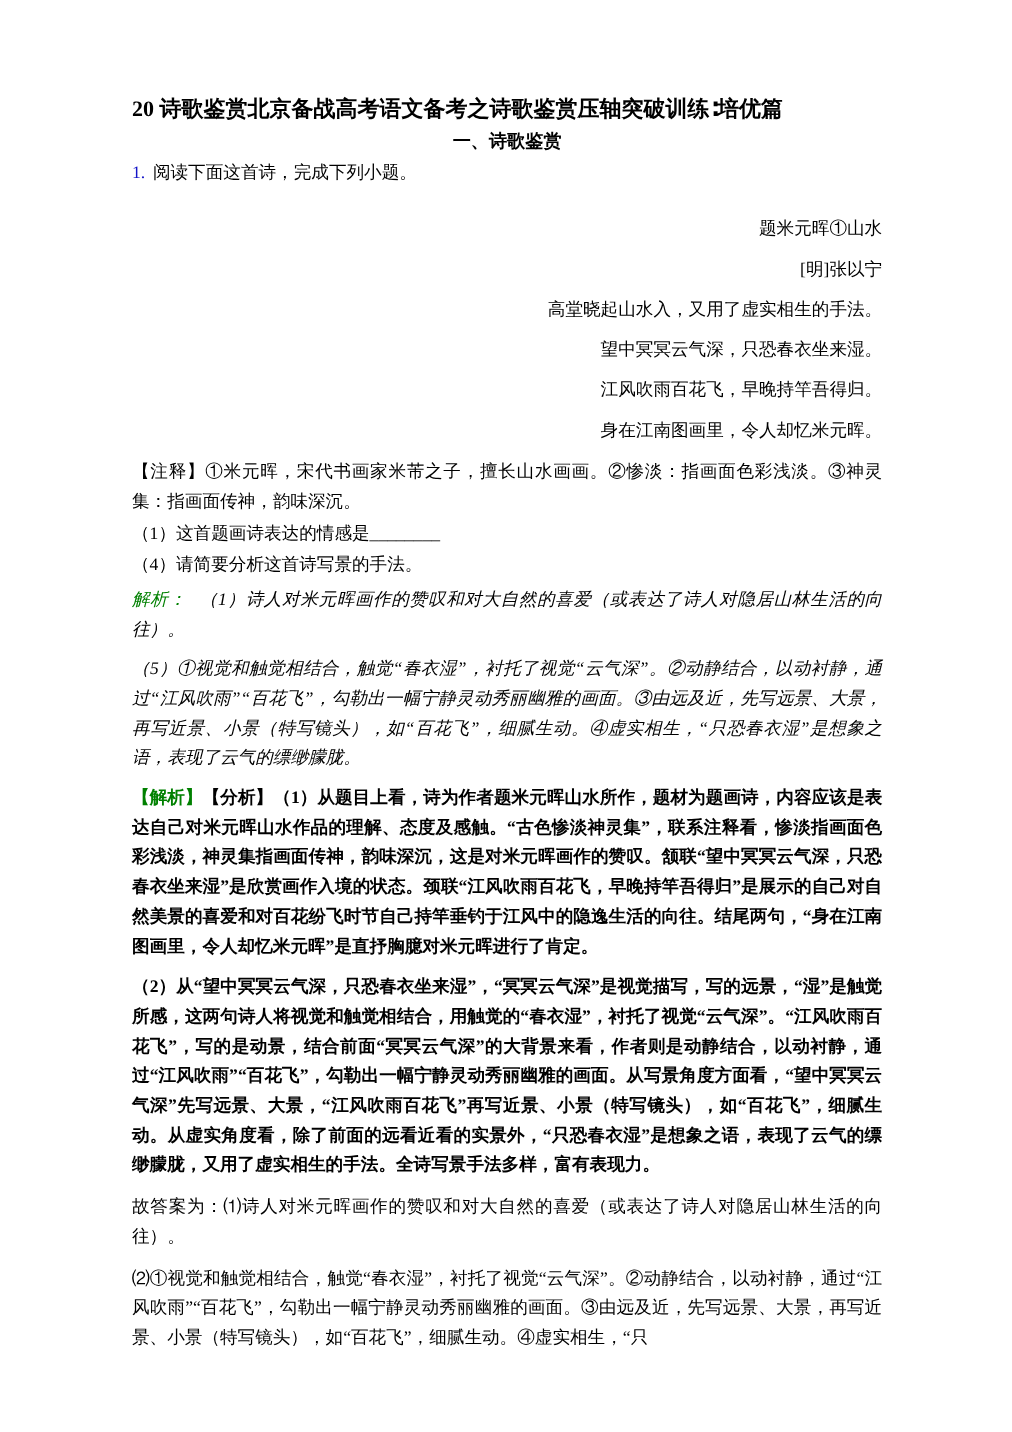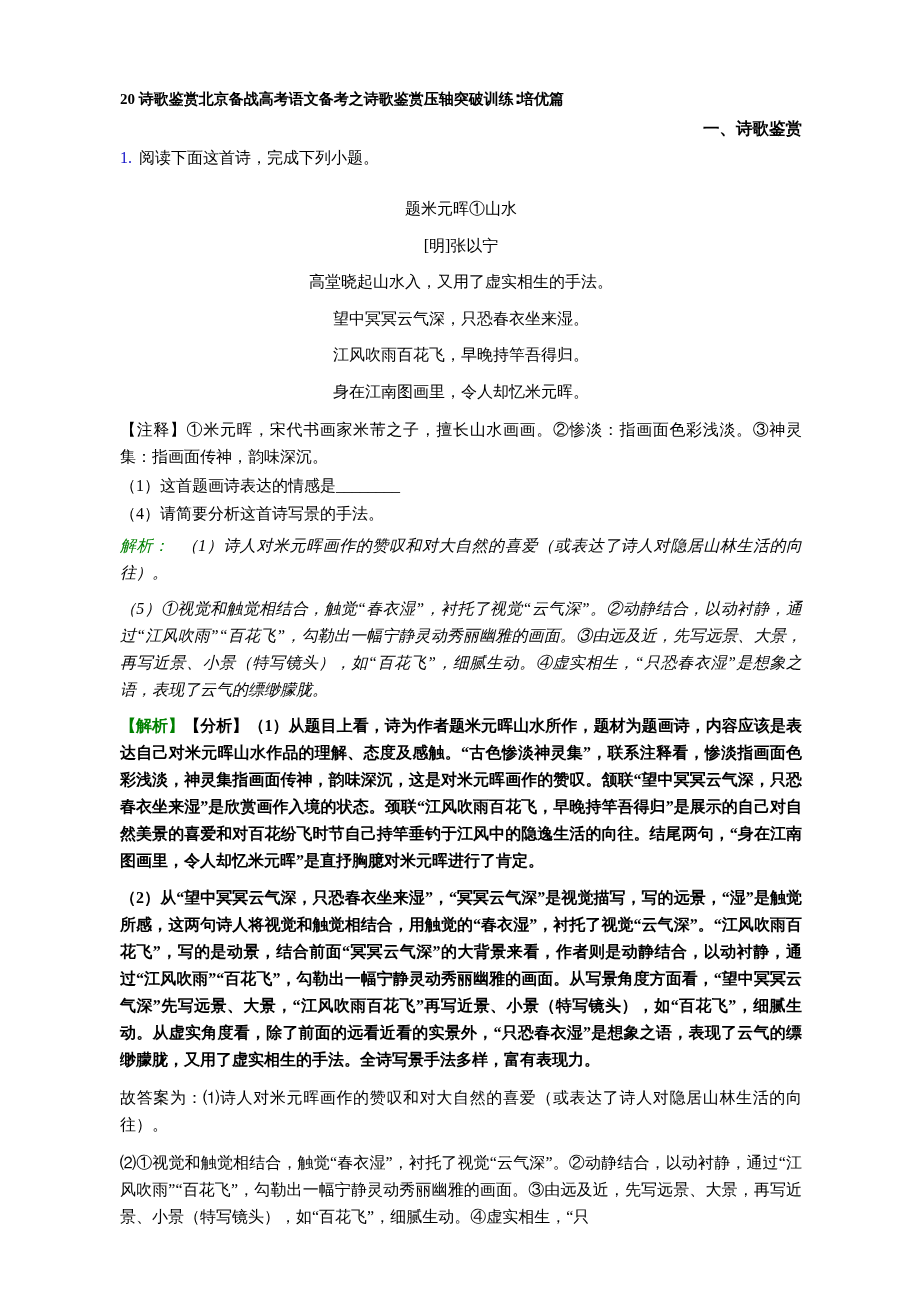--- a/index.html
+++ b/index.html
@@ -20,42 +20,42 @@
     color: #000000;
   }
   p {
     margin: 0 0 7px 0;
     line-height: 27px;
     text-align: justify;
     text-justify: inter-ideograph;
   }
   .doc-title {
     font-weight: bold;
-    font-size: 15px;
+    font-size: 20px;
     margin-bottom: 2px;
     text-align: left;
   }
   .section-heading {
     font-weight: bold;
     font-size: 16.5px;
     margin-bottom: 2px;
-    text-align: right;
+    text-align: center;
   }
   .question-intro {
     margin-bottom: 20px;
   }
   .num-blue {
     color: #1414c8;
     margin-right: 7px;
   }
   .poem {
     margin-bottom: 6px;
   }
   .poem p {
-    text-align: center;
+    text-align: right;
     line-height: 36.5px;
     margin: 0;
   }
   .notes {
     margin-top: 4px;
     margin-bottom: 2px;
   }
   .sub-question {
     margin-bottom: 1px;
   }

